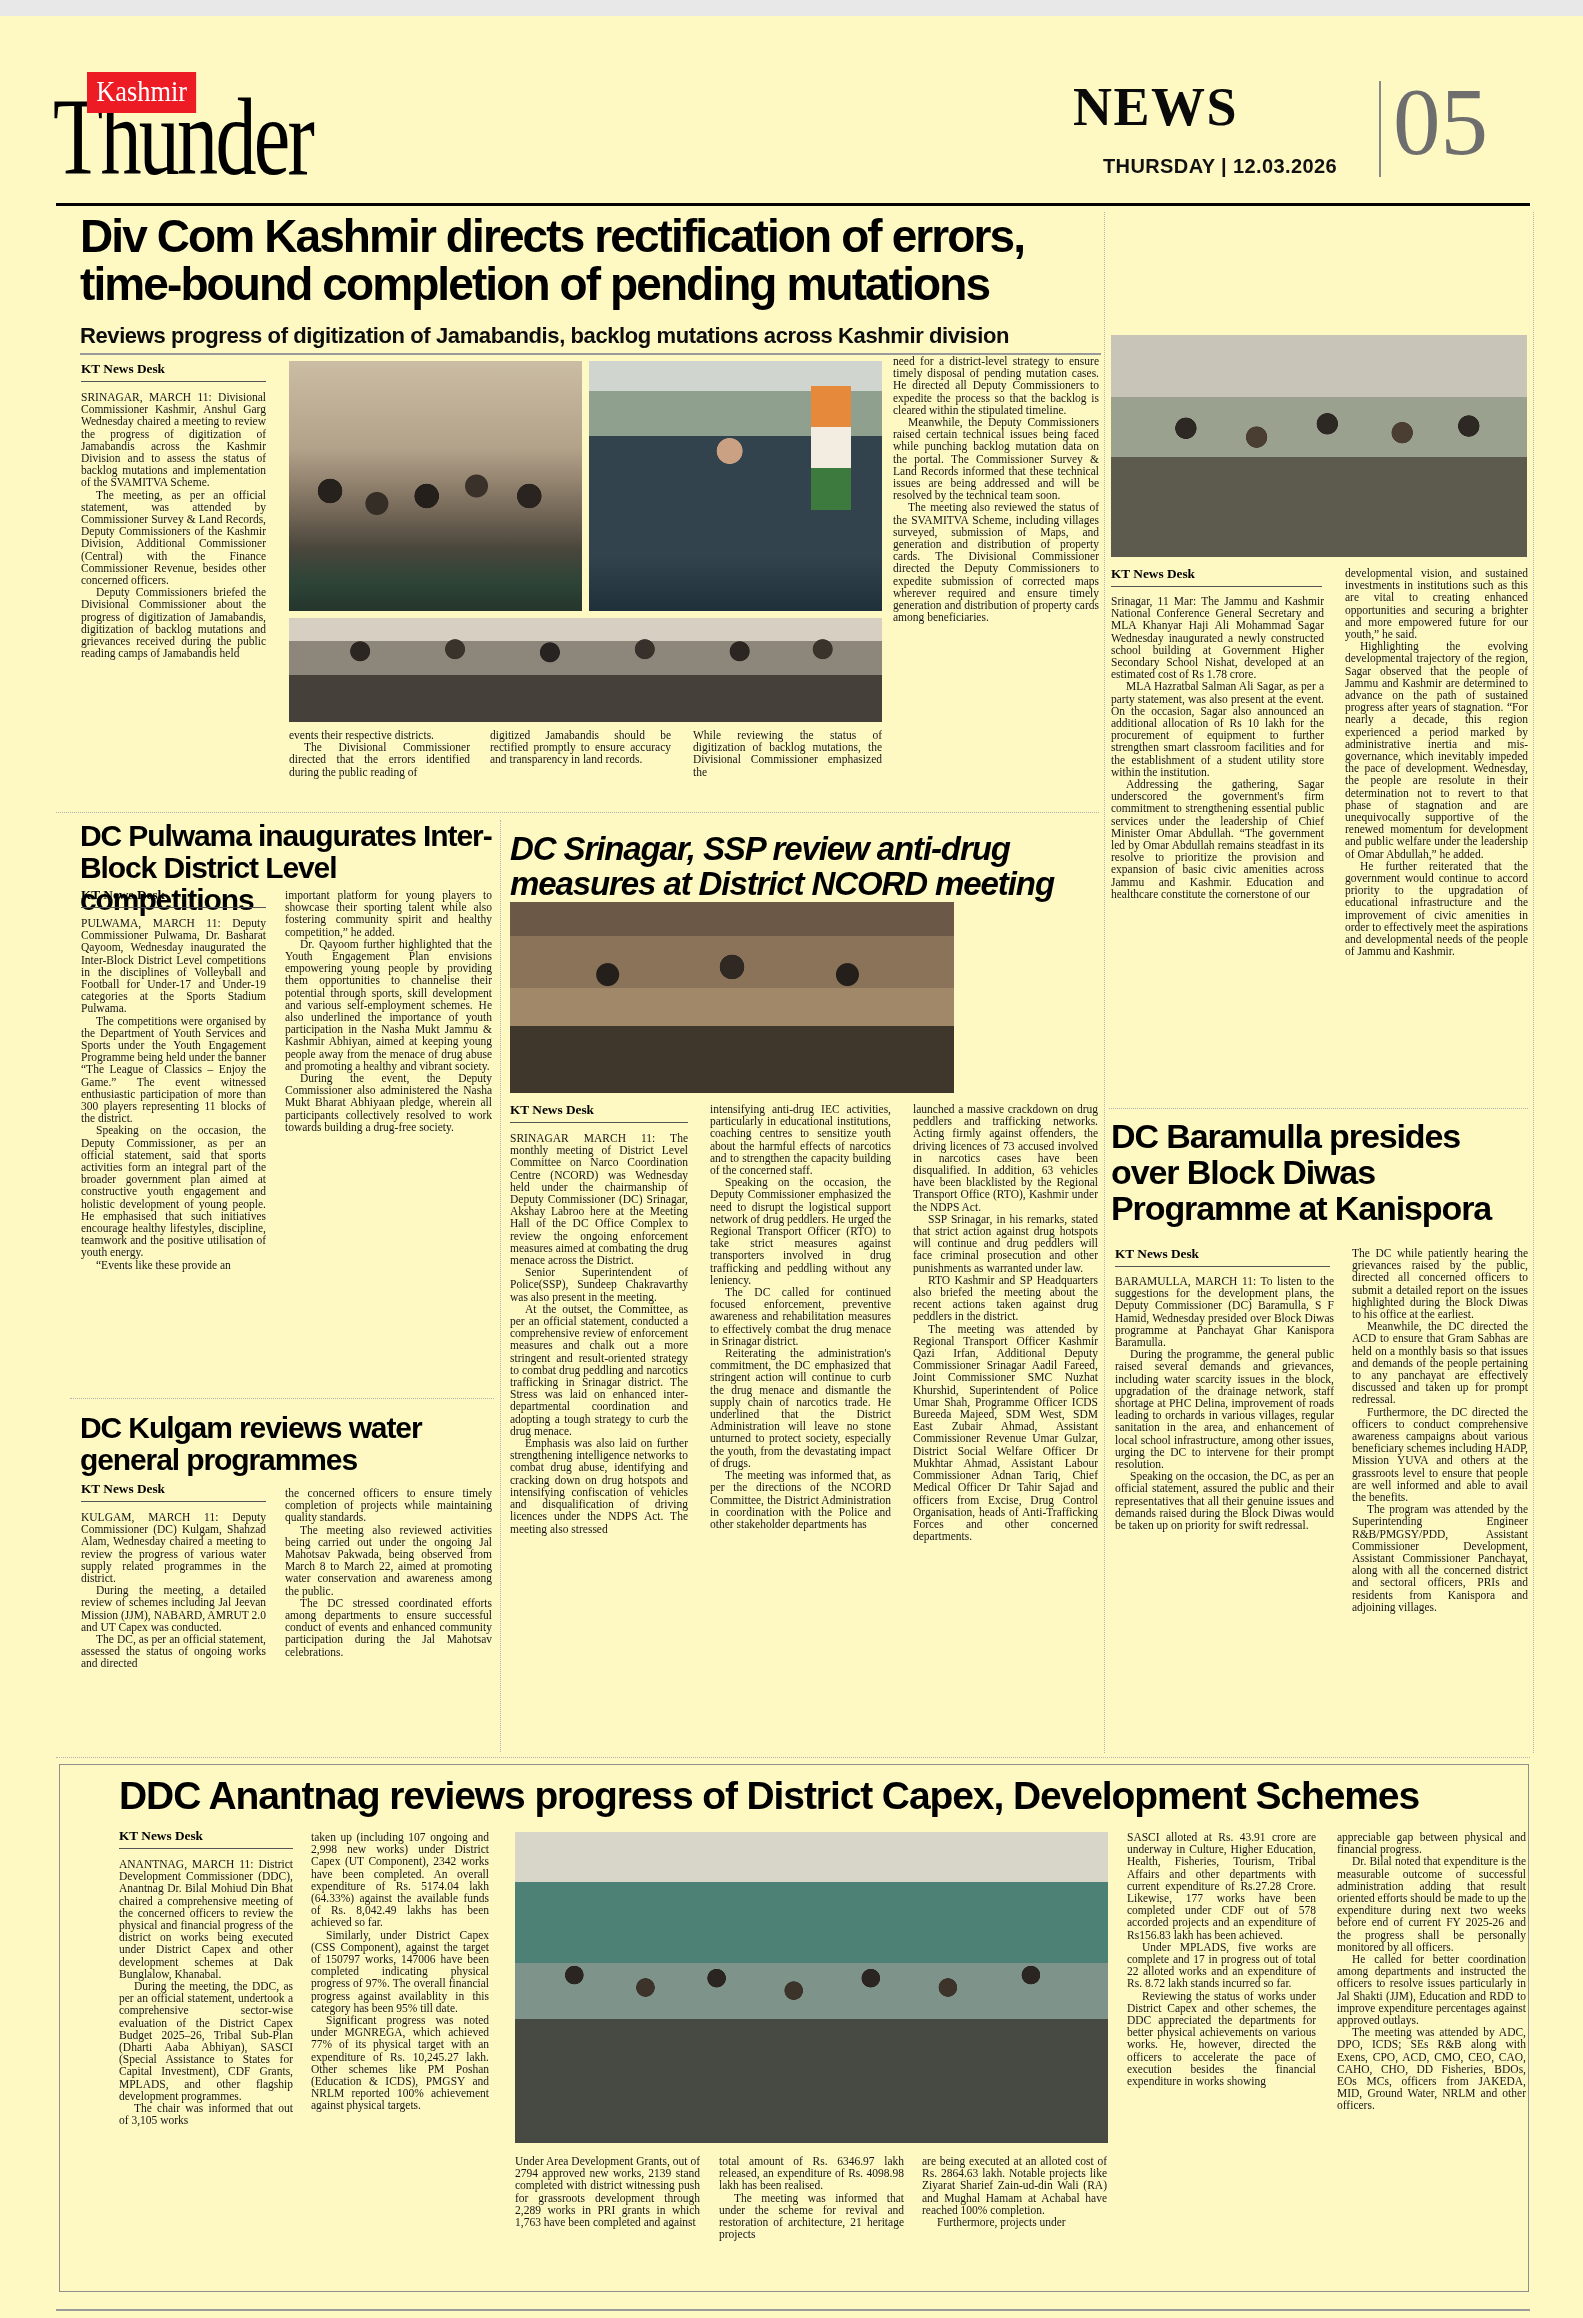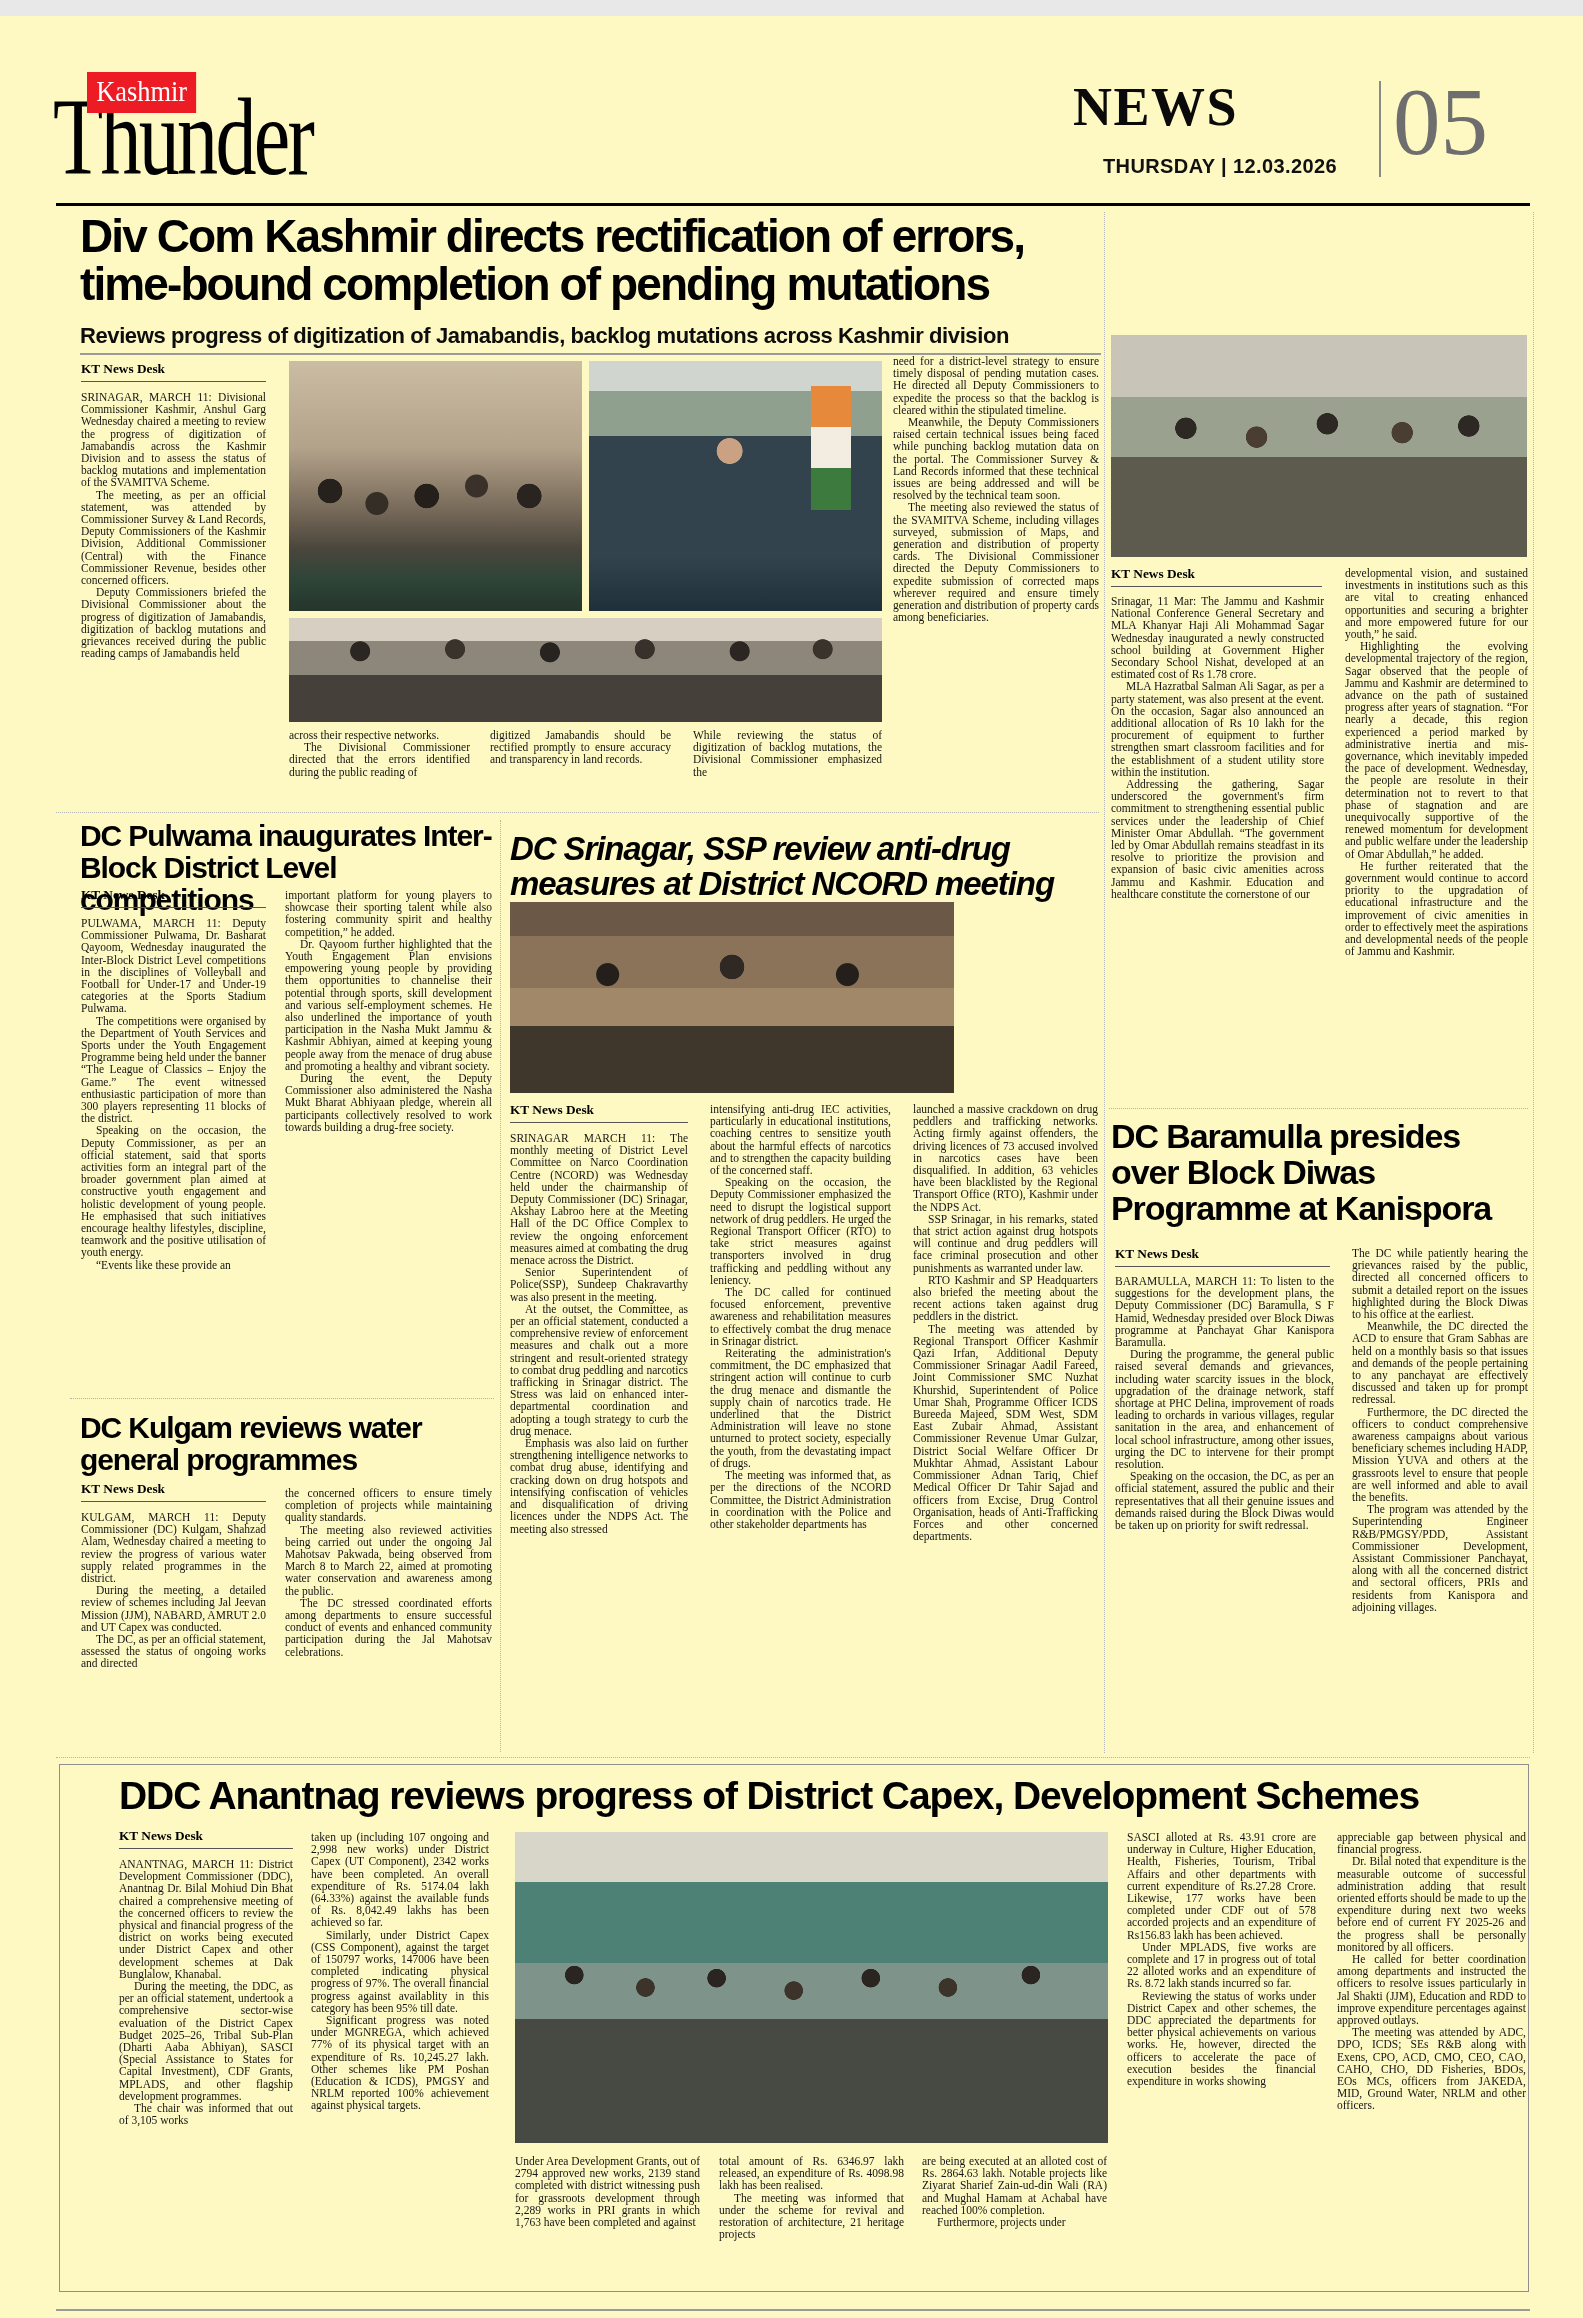--- a/index.html
+++ b/index.html
@@ -104,21 +104,21 @@
       <p>SRINAGAR, MARCH 11: Divisional Commissioner Kashmir, Anshul Garg Wednesday chaired a meeting to review the progress of digitization of Jamabandis across the Kashmir Division and to assess the status of backlog mutations and implementation of the SVAMITVA Scheme.</p>
       <p>The meeting, as per an official statement, was attended by Commissioner Survey &amp; Land Records, Deputy Commissioners of the Kashmir Division, Additional Commissioner (Central) with the Finance Commissioner Revenue, besides other concerned officers.</p>
       <p>Deputy Commissioners briefed the Divisional Commissioner about the progress of digitization of Jamabandis, digitization of backlog mutations and grievances received during the public reading camps of Jamabandis held</p>
     </div>
 
   <div class="ph ph1" style="left:289px; top:345px; width:293px; height:250px;"></div>
   <div class="ph ph2" style="left:589px; top:345px; width:293px; height:250px;"></div>
   <div class="ph ph3" style="left:289px; top:602px; width:593px; height:104px;"></div>
 
   <div class="col" style="left:289px; top:713px; width:181px; height:80px;">
-      <p>across their respective networks.</p>
+      <p>events their respective districts.</p>
       <p>The Divisional Commissioner directed that the errors identified during the public reading of</p>
     </div>
   <div class="col" style="left:490px; top:713px; width:181px; height:80px;">
       <p>digitized Jamabandis should be rectified promptly to ensure accuracy and transparency in land records.</p>
     </div>
   <div class="col" style="left:693px; top:713px; width:189px; height:80px;">
       <p>While reviewing the status of digitization of backlog mutations, the Divisional Commissioner emphasized the</p>
     </div>
   <div class="col" style="left:893px; top:339px; width:206px; height:455px;">
       <p>need for a district-level strategy to ensure timely disposal of pending mutation cases. He directed all Deputy Commissioners to expedite the process so that the backlog is cleared within the stipulated timeline.</p>

